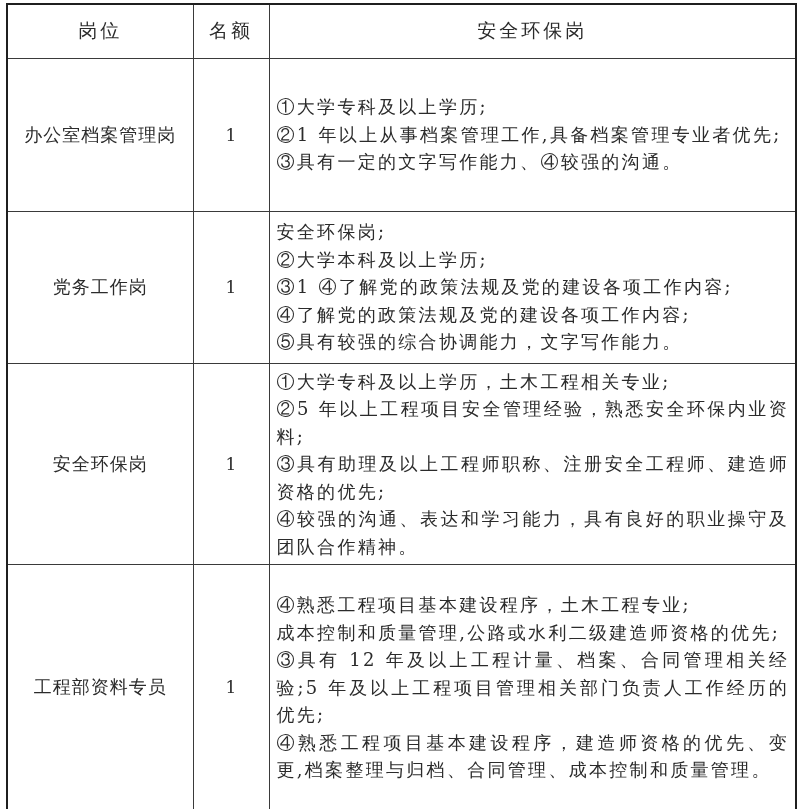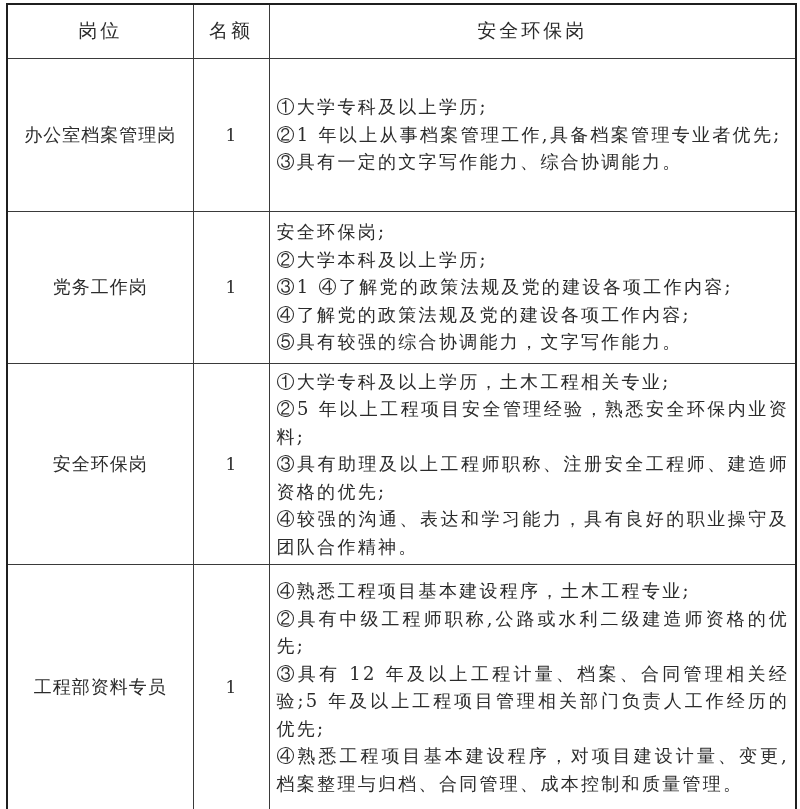--- a/index.html
+++ b/index.html
@@ -85,21 +85,21 @@
         <th>安全环保岗</th>
       </tr>
     </thead>
     <tbody id="table-body">
         <tr>
           <td class="position-cell">办公室档案管理岗</td>
           <td class="quota-cell">1</td>
           <td class="conditions-cell">
             <div class="condition-item">①大学专科及以上学历;</div>
             <div class="condition-item">②1 年以上从事档案管理工作,具备档案管理专业者优先;</div>
-            <div class="condition-item">③具有一定的文字写作能力、综合协调能力。</div>
+            <div class="condition-item">③具有一定的文字写作能力、④较强的沟通。</div>
           </td>
         </tr>
         <tr>
           <td class="position-cell">党务工作岗</td>
           <td class="quota-cell">1</td>
           <td class="conditions-cell">
             <div class="condition-item">安全环保岗;</div>
             <div class="condition-item">②大学本科及以上学历;</div>
             <div class="condition-item">③1 ④了解党的政策法规及党的建设各项工作内容;</div>
             <div class="condition-item">④了解党的政策法规及党的建设各项工作内容;</div>
@@ -114,20 +114,20 @@
             <div class="condition-item">②5 年以上工程项目安全管理经验，熟悉安全环保内业资料;</div>
             <div class="condition-item">③具有助理及以上工程师职称、注册安全工程师、建造师资格的优先;</div>
             <div class="condition-item">④较强的沟通、表达和学习能力，具有良好的职业操守及团队合作精神。</div>
           </td>
         </tr>
         <tr>
           <td class="position-cell">工程部资料专员</td>
           <td class="quota-cell">1</td>
           <td class="conditions-cell">
             <div class="condition-item">④熟悉工程项目基本建设程序，土木工程专业;</div>
-            <div class="condition-item">②具有中级工程师职称,公路或水利二级建造师资格的优先;</div>
+            <div class="condition-item">成本控制和质量管理,公路或水利二级建造师资格的优先;</div>
             <div class="condition-item">③具有 12 年及以上工程计量、档案、合同管理相关经验;5 年及以上工程项目管理相关部门负责人工作经历的优先;</div>
-            <div class="condition-item">④熟悉工程项目基本建设程序，对项目建设计量、变更,档案整理与归档、合同管理、成本控制和质量管理。</div>
+            <div class="condition-item">④熟悉工程项目基本建设程序，建造师资格的优先、变更,档案整理与归档、合同管理、成本控制和质量管理。</div>
           </td>
         </tr>
       </tbody>
   </table>
 </div>
 
 </body></html>

